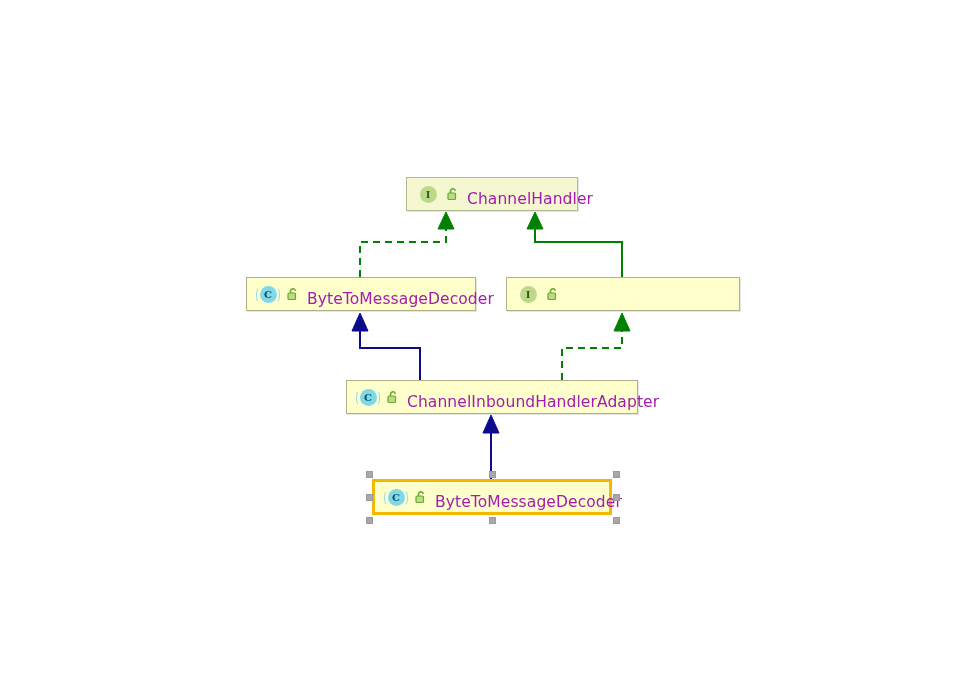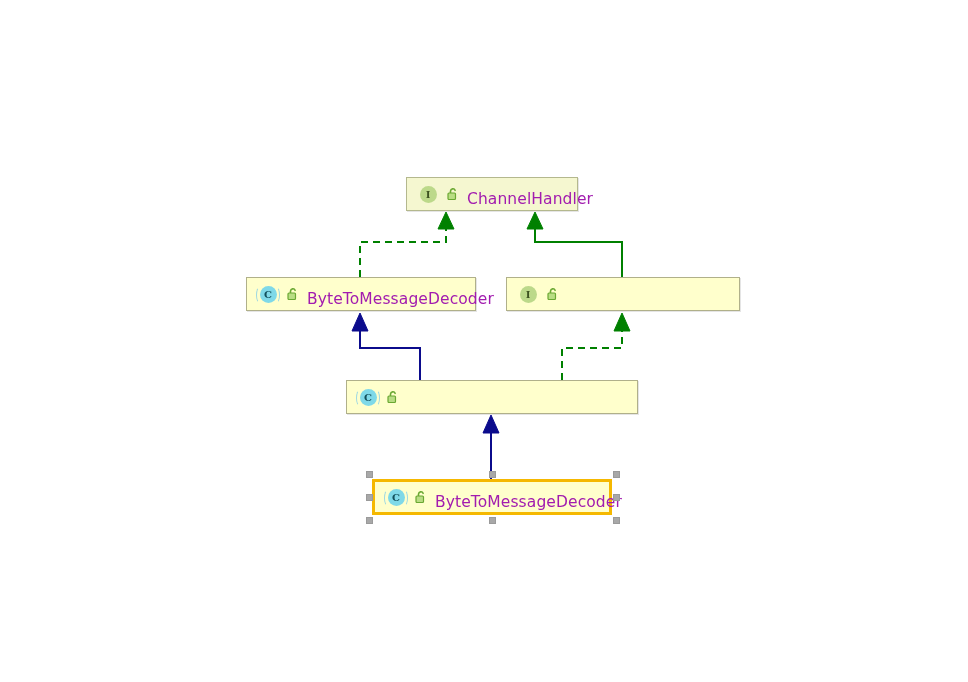--- a/index.html
+++ b/index.html
@@ -201,20 +201,21 @@
   <div class="node" style="left:346px; top:380px; width:292px;">
     <span class="type-icon cls">
       <span class="disc">C</span>
     </span>
     <span class="vis-icon">
       <svg width="13" height="14" viewBox="0 0 13 14">
         <path d="M4.5 6 V4 a2.4 2.4 0 0 1 4.6 -0.7" fill="none" stroke="#6aa832" stroke-width="1.6" stroke-linecap="round"></path>
         <rect x="2" y="6" width="7.5" height="6.5" rx="1" fill="#b9dd83" stroke="#6aa832" stroke-width="1.2"></rect>
       </svg>
     </span>
+    <span class="node-label">ChannelInboundHandlerAdapter</span>
   </div>
 
   <div class="node selected" style="left:372px; top:479px; width:240px; height:36px;">
     <span class="type-icon cls">
       <span class="disc">C</span>
     </span>
     <span class="vis-icon">
       <svg width="13" height="14" viewBox="0 0 13 14">
         <path d="M4.5 6 V4 a2.4 2.4 0 0 1 4.6 -0.7" fill="none" stroke="#6aa832" stroke-width="1.6" stroke-linecap="round"></path>
         <rect x="2" y="6" width="7.5" height="6.5" rx="1" fill="#b9dd83" stroke="#6aa832" stroke-width="1.2"></rect>

